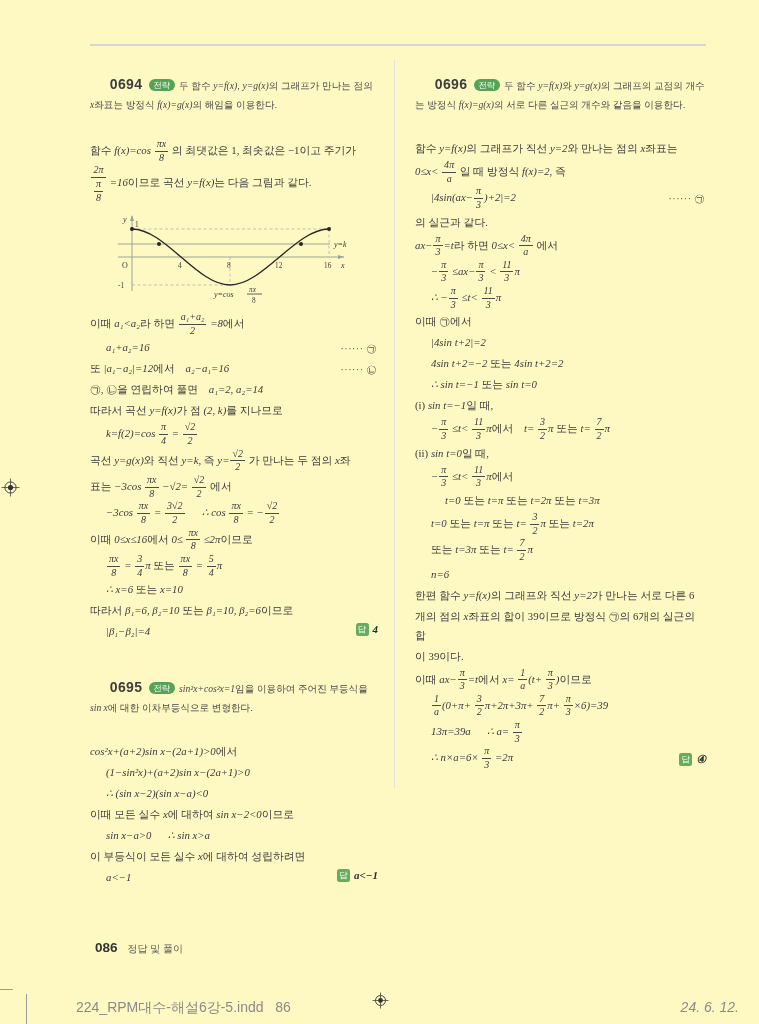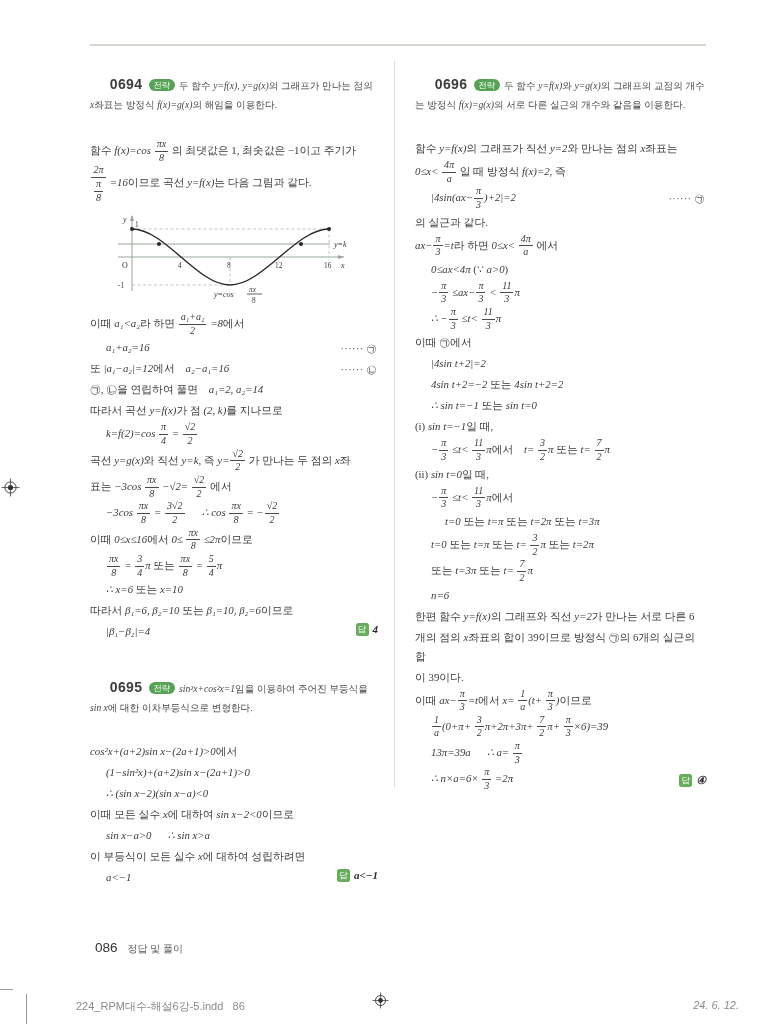--- a/index.html
+++ b/index.html
@@ -1,16 +1,16 @@
 <!DOCTYPE html>
 <html><head>
 <meta charset="utf-8">
 <style>
   html,body{margin:0;padding:0;background:#e8e8e8;}
-  .page{position:relative;width:759px;height:1024px;background:#ffffff;overflow:hidden;
+  .page{position:relative;width:759px;height:1024px;background:#fef9c3;overflow:hidden;
         font-family:"Liberation Serif","DejaVu Serif",serif;color:#3a3a3a;}
   .top-rule{position:absolute;left:90px;width:616px;top:44px;height:2px;background:#d3d9d0;}
   .col-divider{position:absolute;left:394px;top:60px;height:728px;width:1px;background:#e0e0e0;}
   .col{position:absolute;top:56px;}
   .col-left{left:90px;width:288px;}
   .col-right{left:415px;width:291px;}
 
   .phead{margin:0 0 5px 0;line-height:19px;font-size:9.9px;white-space:pre-wrap;}
   .phead.mt{margin-top:17px;}
   .pnum{font-family:"Liberation Sans","DejaVu Sans",sans-serif;font-weight:bold;
@@ -42,24 +42,24 @@
   .graph text{font-size:8px;fill:#3a3a3a;font-family:"Liberation Serif","DejaVu Serif",serif;}
   .graph text.it{font-style:italic;}
   .graph text.sm{font-size:7.3px;}
   .gaxis{stroke:#98a697;stroke-width:1;fill:none;}
   .gdash{stroke:#b4b4b4;stroke-width:.8;stroke-dasharray:3 2.5;fill:none;}
   .gcurve{stroke:#282828;stroke-width:1.4;fill:none;}
   .gdot{fill:#282828;}
 
   .page-footer{position:absolute;left:95px;top:940px;display:flex;align-items:baseline;gap:10px;
                font-family:"Liberation Sans","DejaVu Sans",sans-serif;}
-  .pageno{font-size:13.5px;font-weight:normal;color:#333;}
+  .pageno{font-size:13.5px;font-weight:bold;color:#333;}
   .section{font-size:10px;color:#5a5a5a;}
   .print-footer{position:absolute;left:0;top:996px;width:759px;height:20px;
-                font-family:"Liberation Sans","DejaVu Sans",sans-serif;font-size:11px;color:#8a8a8a;}
+                font-family:"Liberation Sans","DejaVu Sans",sans-serif;font-size:14px;color:#8a8a8a;}
   .pf-file{position:absolute;left:76px;top:3px;}
   .pf-date{position:absolute;right:20px;top:3px;font-style:italic;}
   .regmark{position:absolute;}
   .rm-left{left:1px;top:478px;}
   .rm-center{left:372px;top:992px;}
   .crop-h{position:absolute;left:0;top:989px;width:13px;height:1px;background:#9a9a9a;}
   .crop-v{position:absolute;left:26px;top:994px;width:1px;height:30px;background:#9a9a9a;}
 </style>
 </head>
 <body>
@@ -157,21 +157,20 @@
     <section>
       <p class="phead">
         <span class="pnum">0696</span><span class="pbadge" style="background: rgb(86, 163, 86);">전략</span><span class="pstrategy"><span>두 함수 </span><span class="mi">y=f(x)</span><span>와 </span><span class="mi">y=g(x)</span><span>의 그래프의 교점의 개수는 방정식 </span><span class="mi">f(x)=g(x)</span><span>의 서로 다른 실근의 개수와 같음을 이용한다.</span></span>
       </p>
       <div>
           <div class="line"><span>함수 </span><span class="mi">y=f(x)</span><span>의 그래프가 직선 </span><span class="mi">y=2</span><span>와 만나는 점의 </span><span class="mi">x</span><span>좌표는</span></div>
           <div class="line"><span class="mi">0≤x&lt; </span><span class="frac"><span class="num"><span>4π</span></span><span class="den"><span>a</span></span></span><span> 일 때 방정식 </span><span class="mi">f(x)=2</span><span>, 즉</span></div>
           <div class="line ind1"><span class="mi">|4sin(ax−</span><span class="frac"><span class="num"><span>π</span></span><span class="den"><span>3</span></span></span><span class="mi">)+2|=2</span><span class="note">······ ㉠</span></div>
           <div class="line"><span>의 실근과 같다.</span></div>
           <div class="line"><span class="mi">ax−</span><span class="frac"><span class="num"><span>π</span></span><span class="den"><span>3</span></span></span><span class="mi">=t</span><span>라 하면 </span><span class="mi">0≤x&lt; </span><span class="frac"><span class="num"><span>4π</span></span><span class="den"><span>a</span></span></span><span> 에서</span></div>
-          <div class="line ind1"><span class="mi">0≤ax&lt;4π</span><span> (∵ </span><span class="mi">a&gt;0</span><span>)</span></div>
           <div class="line ind1"><span class="mi">−</span><span class="frac"><span class="num"><span>π</span></span><span class="den"><span>3</span></span></span><span class="mi"> ≤ax−</span><span class="frac"><span class="num"><span>π</span></span><span class="den"><span>3</span></span></span><span class="mi"> &lt; </span><span class="frac"><span class="num"><span>11</span></span><span class="den"><span>3</span></span></span><span class="mi">π</span></div>
           <div class="line ind1"><span class="mi">∴ −</span><span class="frac"><span class="num"><span>π</span></span><span class="den"><span>3</span></span></span><span class="mi"> ≤t&lt; </span><span class="frac"><span class="num"><span>11</span></span><span class="den"><span>3</span></span></span><span class="mi">π</span></div>
           <div class="line"><span>이때 ㉠에서</span></div>
           <div class="line ind1"><span class="mi">|4sin t+2|=2</span></div>
           <div class="line ind1"><span class="mi">4sin t+2=−2</span><span> 또는 </span><span class="mi">4sin t+2=2</span></div>
           <div class="line ind1"><span class="mi">∴ sin t=−1</span><span> 또는 </span><span class="mi">sin t=0</span></div>
           <div class="line"><span>(i) </span><span class="mi">sin t=−1</span><span>일 때,</span></div>
           <div class="line ind1"><span class="mi">−</span><span class="frac"><span class="num"><span>π</span></span><span class="den"><span>3</span></span></span><span class="mi"> ≤t&lt; </span><span class="frac"><span class="num"><span>11</span></span><span class="den"><span>3</span></span></span><span class="mi">π</span><span>에서 </span><span class="mi">t= </span><span class="frac"><span class="num"><span>3</span></span><span class="den"><span>2</span></span></span><span class="mi">π</span><span> 또는 </span><span class="mi">t= </span><span class="frac"><span class="num"><span>7</span></span><span class="den"><span>2</span></span></span><span class="mi">π</span></div>
           <div class="line"><span>(ii) </span><span class="mi">sin t=0</span><span>일 때,</span></div>
           <div class="line ind1"><span class="mi">−</span><span class="frac"><span class="num"><span>π</span></span><span class="den"><span>3</span></span></span><span class="mi"> ≤t&lt; </span><span class="frac"><span class="num"><span>11</span></span><span class="den"><span>3</span></span></span><span class="mi">π</span><span>에서</span></div>

